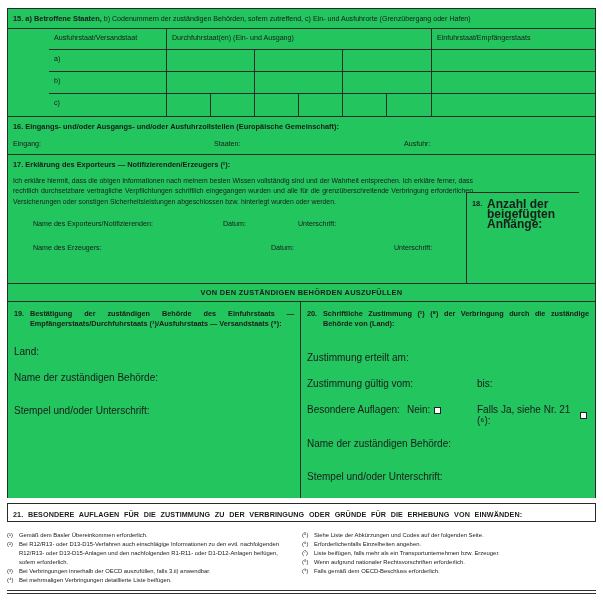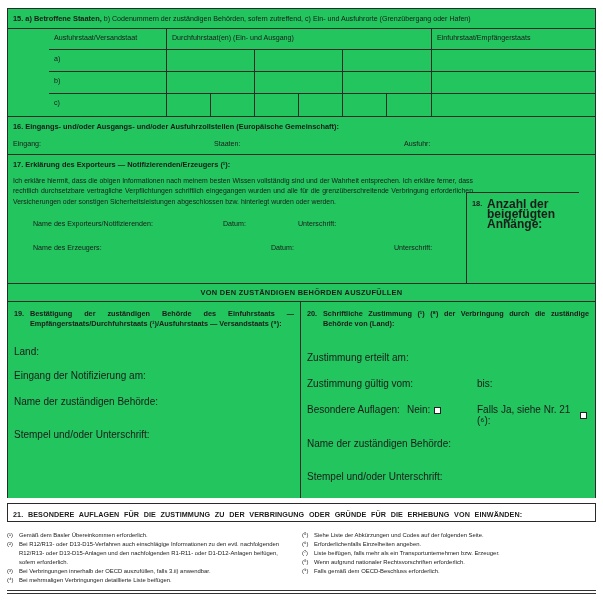--- a/index.html
+++ b/index.html
@@ -143,21 +143,20 @@
   <div class="bx banner">VON DEN ZUSTÄNDIGEN BEHÖRDEN AUSZUFÜLLEN</div>
 
   <div class="bx s1920">
 
     <div class="col19">
       <div class="num-title">
         <span class="mk">19.</span>
         <span class="tx">Bestätigung der zuständigen Behörde des Einfuhrstaats — Empfängerstaats/Durchfuhrstaats (¹)/Ausfuhrstaats — Versandstaats (⁹):</span>
       </div>
       <div class="fld m-land">Land:</div>
-      <div class="fld m-notif">Eingang der Notifizierung am:</div>
       <div class="fld m-beh19">Name der zuständigen Behörde:</div>
       <div class="fld m-stp19">Stempel und/oder Unterschrift:</div>
     </div>
 
     <div class="col20">
       <div class="num-title">
         <span class="mk">20.</span>
         <span class="tx">Schriftliche Zustimmung (¹) (⁸) der Verbringung durch die zuständige Behörde von (Land):</span>
       </div>
       <div class="fld m-ert">Zustimmung erteilt am:</div>

